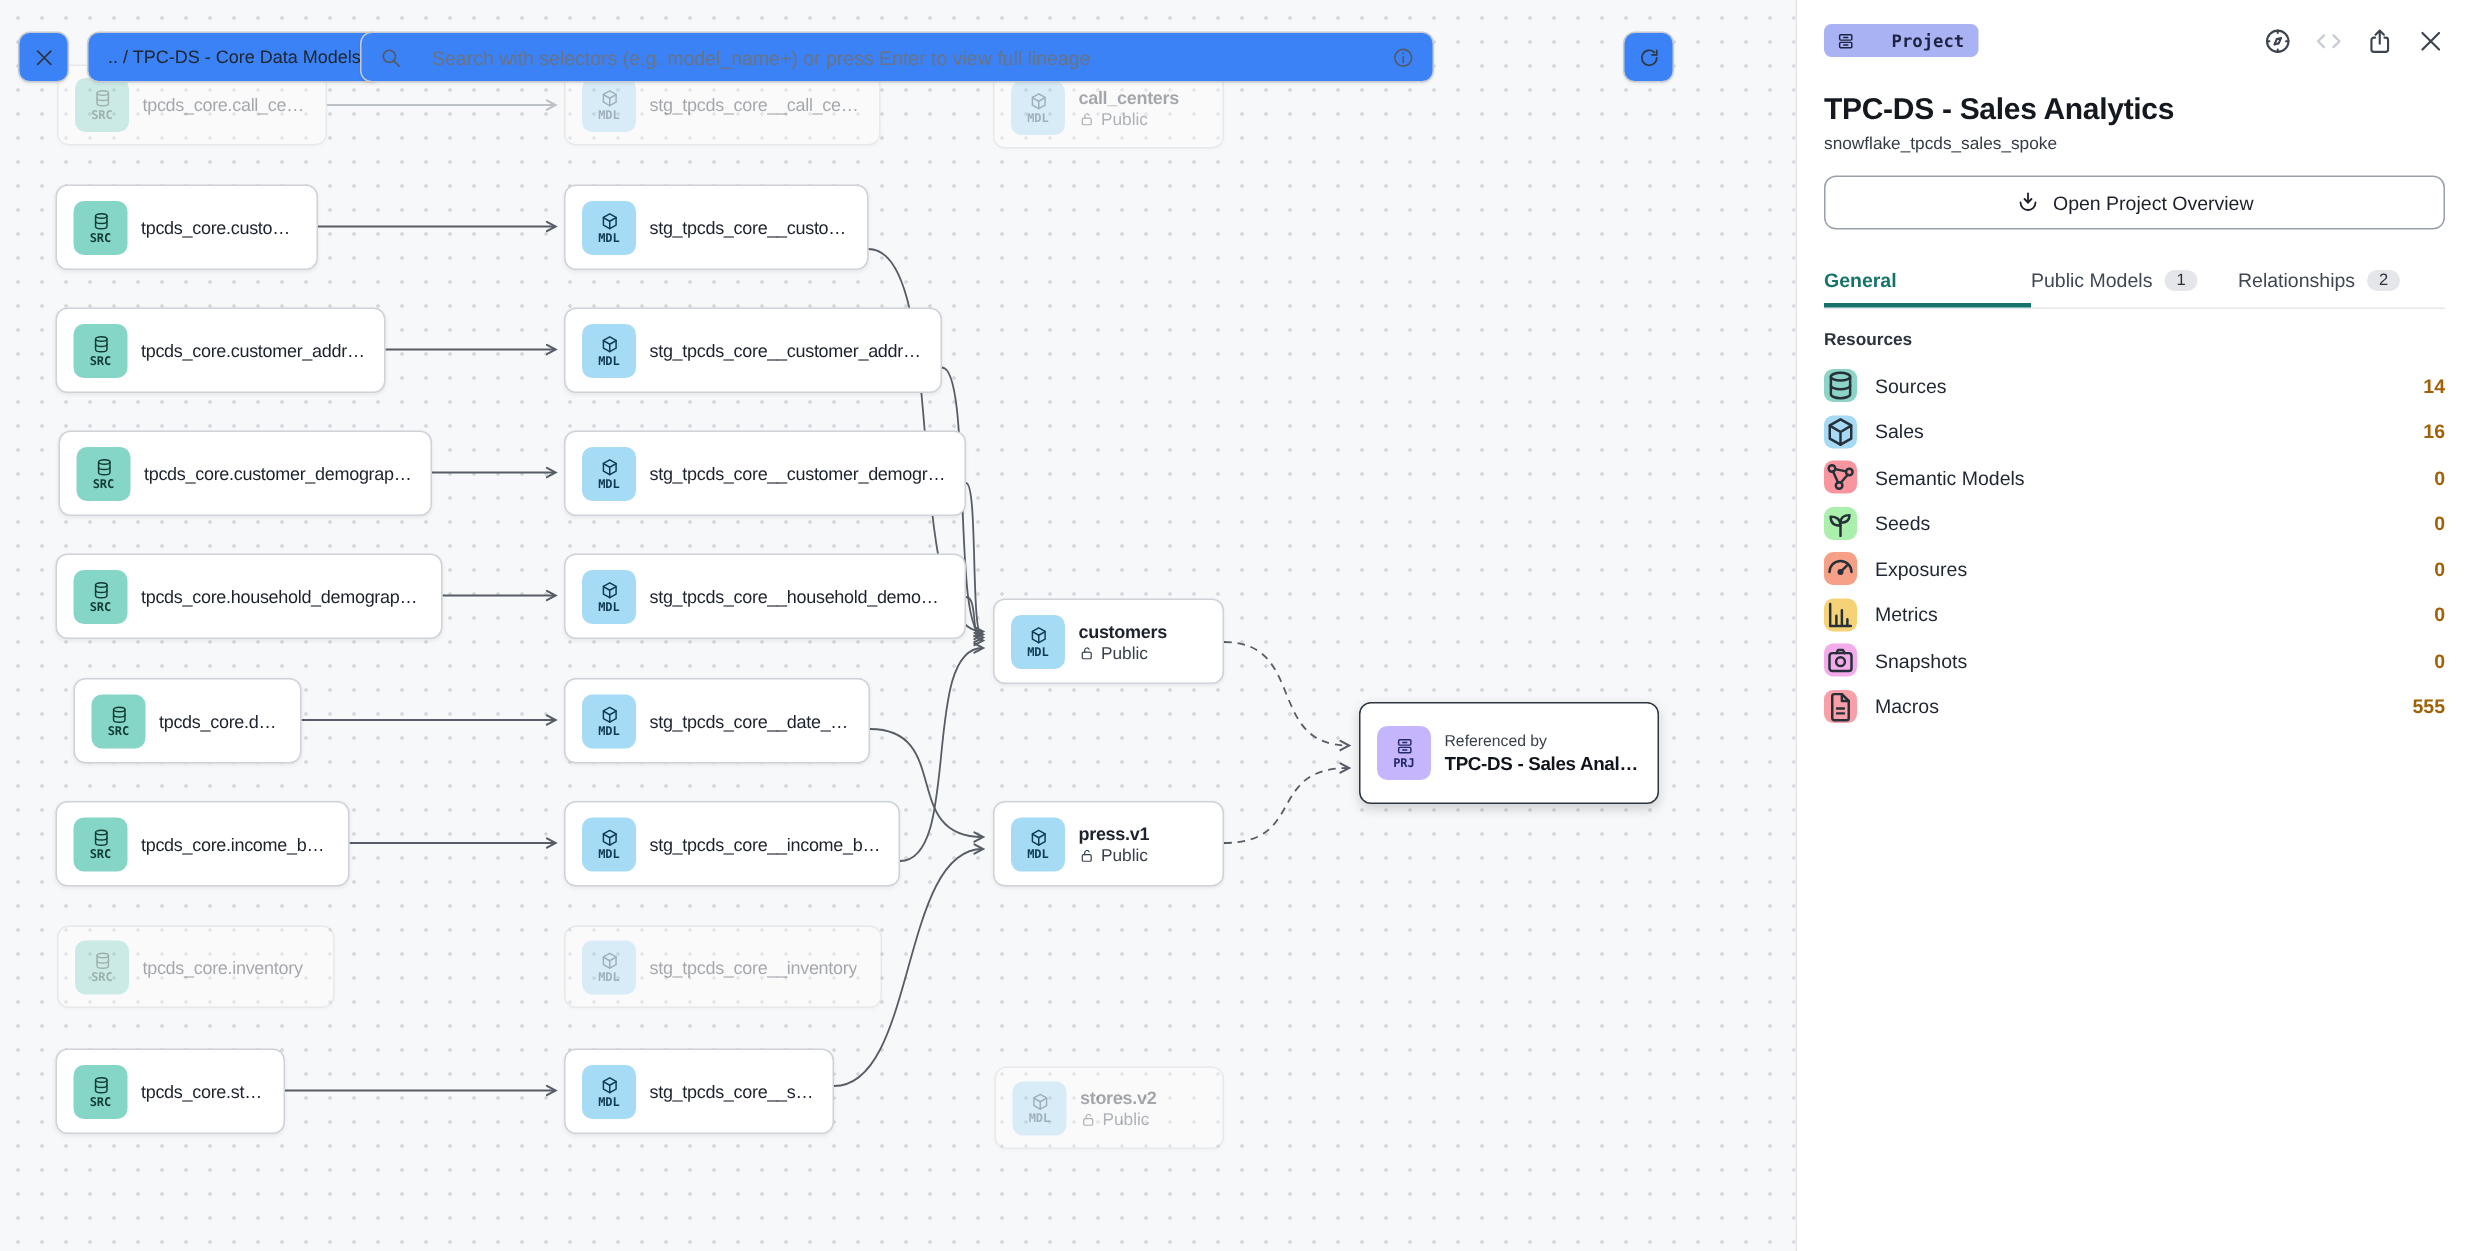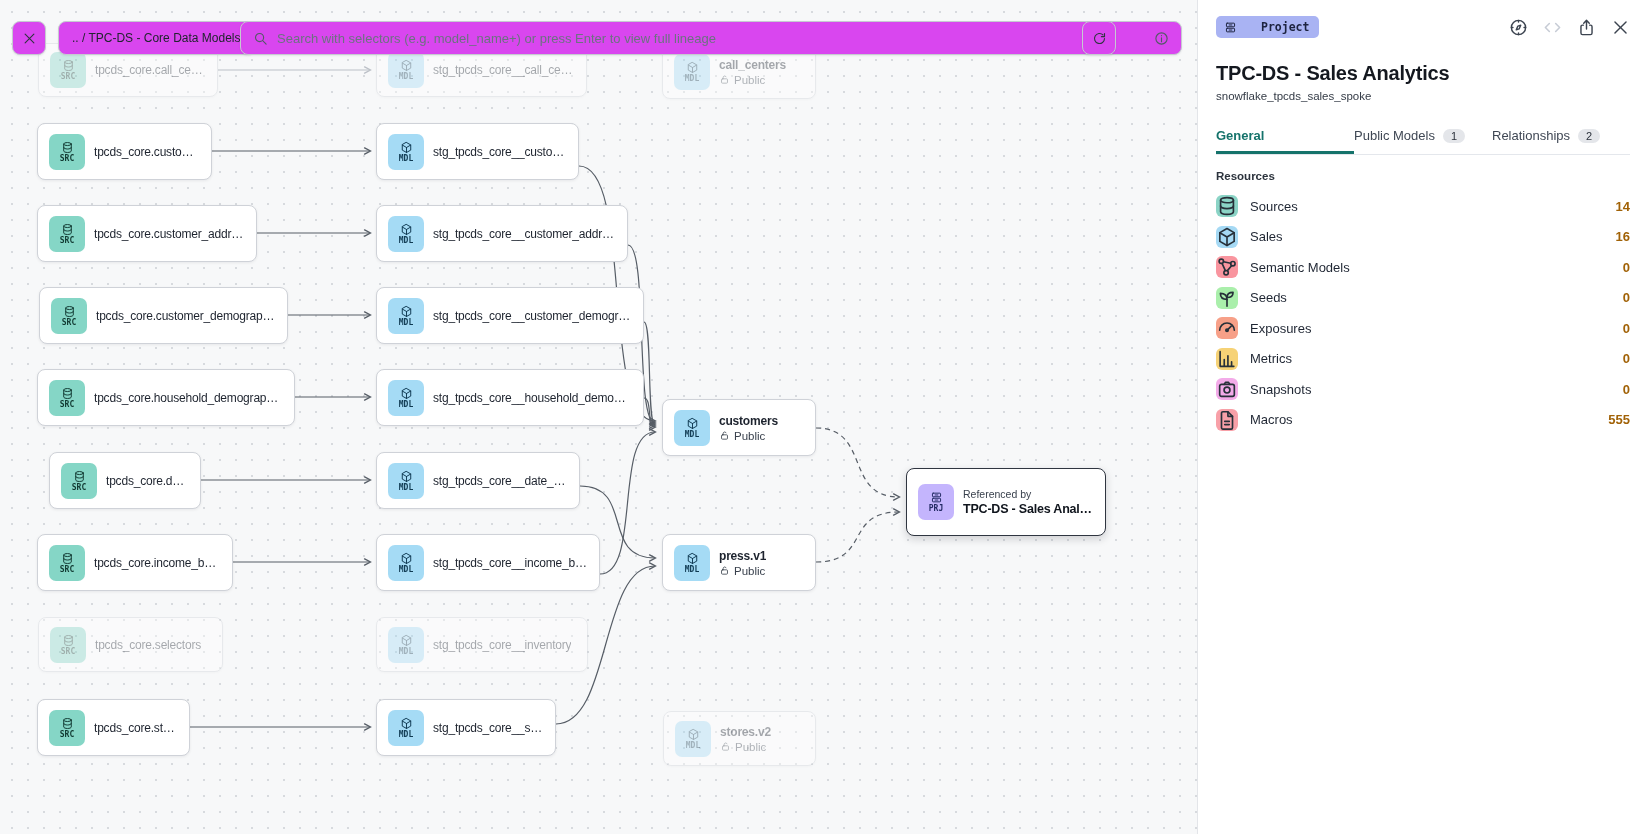--- a/index.html
+++ b/index.html
@@ -34,31 +34,31 @@
   .nlabel { font-size:12px; letter-spacing:-.2px; color:#1d232e; white-space:nowrap;
             overflow:hidden; text-overflow:ellipsis; }
   .ntop   { font-size:10.5px; color:#39414d; white-space:nowrap; }
   .nmain  { font-size:12.5px; font-weight:700; color:#10151d; white-space:nowrap;
             overflow:hidden; text-overflow:ellipsis; letter-spacing:-.2px;}
   .nsub   { display:flex; align-items:center; gap:4px; font-size:11.5px; color:#39414d; }
   .nsub svg { width:11px; height:11px; }
 
   
   .tbtn, .chip, .searchbar {
-    position:absolute; top:21px; z-index:30; background:#d946ef;
+    position:absolute; top:21px; z-index:30; background:#3b82f6;
     border:1px solid #c6cad1; border-radius:8px;
     box-shadow:0 1px 2px rgba(16,20,28,.08);
     display:flex; align-items:center;
   }
   .tbtn { width:34px; height:34px; justify-content:center; cursor:pointer; color:#2e3540; }
   .tbtn svg { width:15px; height:15px; }
   #btn-close-lineage { left:12px; }
   #btn-refresh { left:1082px; }
   .chip { left:58px; height:34px; padding:0 13px; font-size:12px; color:#20252e; cursor:pointer; white-space:nowrap; }
-  .searchbar { left:240px; width:942px; height:34px; padding:12px 12px; gap:9px; color:#59616e; }
+  .searchbar { left:240px; width:716px; height:34px; padding:12px 12px; gap:20px; color:#59616e; }
   .searchbar input { flex:1; border:none; outline:none; font-size:13px; color:#2b323d;
                      font-family:"Liberation Sans",sans-serif; background:transparent; }
   .searchbar input::placeholder { color:#6b7280; }
   .searchbar svg { width:15px; height:15px; flex:0 0 auto; color:#525a66; }
 
   
   .panel { position:absolute; left:1197px; top:0; width:451px; height:834px;
            background:#fff; border-left:1px solid #e3e5e9; padding:16px 18px; z-index:40; }
   .panel-top { display:flex; align-items:flex-start; justify-content:space-between; }
   .type-badge { display:inline-flex; align-items:center; gap:24px; background:#a9b3f3;
@@ -326,21 +326,21 @@
           <span class="nbadge" style="background:#85d6c6;color:#123b33">
        <span style="width:13px;height:13px;display:inline-flex">
               <svg viewBox="0 0 24 24" fill="none" stroke="currentColor" stroke-width="1.8" stroke-linecap="round" stroke-linejoin="round" style="width:100%;height:100%">
                 <ellipse cx="12" cy="5.6" rx="7" ry="2.8"></ellipse>
                 <path d="M5 5.6v12.8c0 1.5 3.1 2.8 7 2.8s7-1.3 7-2.8V5.6"></path>
                 <path d="M5 12c0 1.5 3.1 2.8 7 2.8s7-1.3 7-2.8"></path>
               </svg>
             </span>
        <span>SRC</span>
           </span>
-          <span class="nlabel">tpcds_core.selectors</span>
+          <span class="nlabel">tpcds_core.inventory</span>
         </div>
         <div class="node faded" style="left: 376px; top: 617px; width: 212px; height: 55px;">
           <span class="nbadge" style="background:#a5dbf5;color:#0f3a52">
        <span style="width:13px;height:13px;display:inline-flex">
               <svg viewBox="0 0 24 24" fill="none" stroke="currentColor" stroke-width="1.8" stroke-linecap="round" stroke-linejoin="round" style="width:100%;height:100%">
                 <path d="M12 2.8l7.8 4.4v9.6L12 21.2l-7.8-4.4V7.2z"></path>
                 <path d="M12 12l7.8-4.6M12 12L4.2 7.4M12 12v9.2"></path>
               </svg>
             </span>
        <span>MDL</span>
@@ -526,20 +526,30 @@
           </span>
         <span style="display: inline-flex; width: 19px; height: 19px;">
             <svg viewBox="0 0 24 24" fill="none" stroke="currentColor" stroke-width="1.8" stroke-linecap="round" stroke-linejoin="round" style="width:100%;height:100%">
               <path d="M5 5l14 14M19 5L5 19"></path>
             </svg>
           </span>
       </span>
     </div>
     <div class="p-title">TPC-DS - Sales Analytics</div>
     <div class="p-sub">snowflake_tpcds_sales_spoke</div>
+    <button class="overview-btn">
+      <span style="width: 16px; height: 16px; display: inline-flex;">
+          <svg viewBox="0 0 24 24" fill="none" stroke="currentColor" stroke-width="1.8" stroke-linecap="round" stroke-linejoin="round" style="width:100%;height:100%">
+            <path d="M12 3v9"></path>
+            <path d="M8.5 8.5L12 12l3.5-3.5"></path>
+            <path d="M4.5 12a7.5 7.5 0 0 0 15 0"></path>
+          </svg>
+        </span>
+      <span>Open Project Overview</span>
+    </button>
     <div class="tabs" id="tabs">
         <div class="tab active">
           <span>General</span>
         </div>
         <div class="tab">
           <span>Public Models</span>
           <span class="pill">1</span>
         </div>
         <div class="tab">
           <span>Relationships</span>

